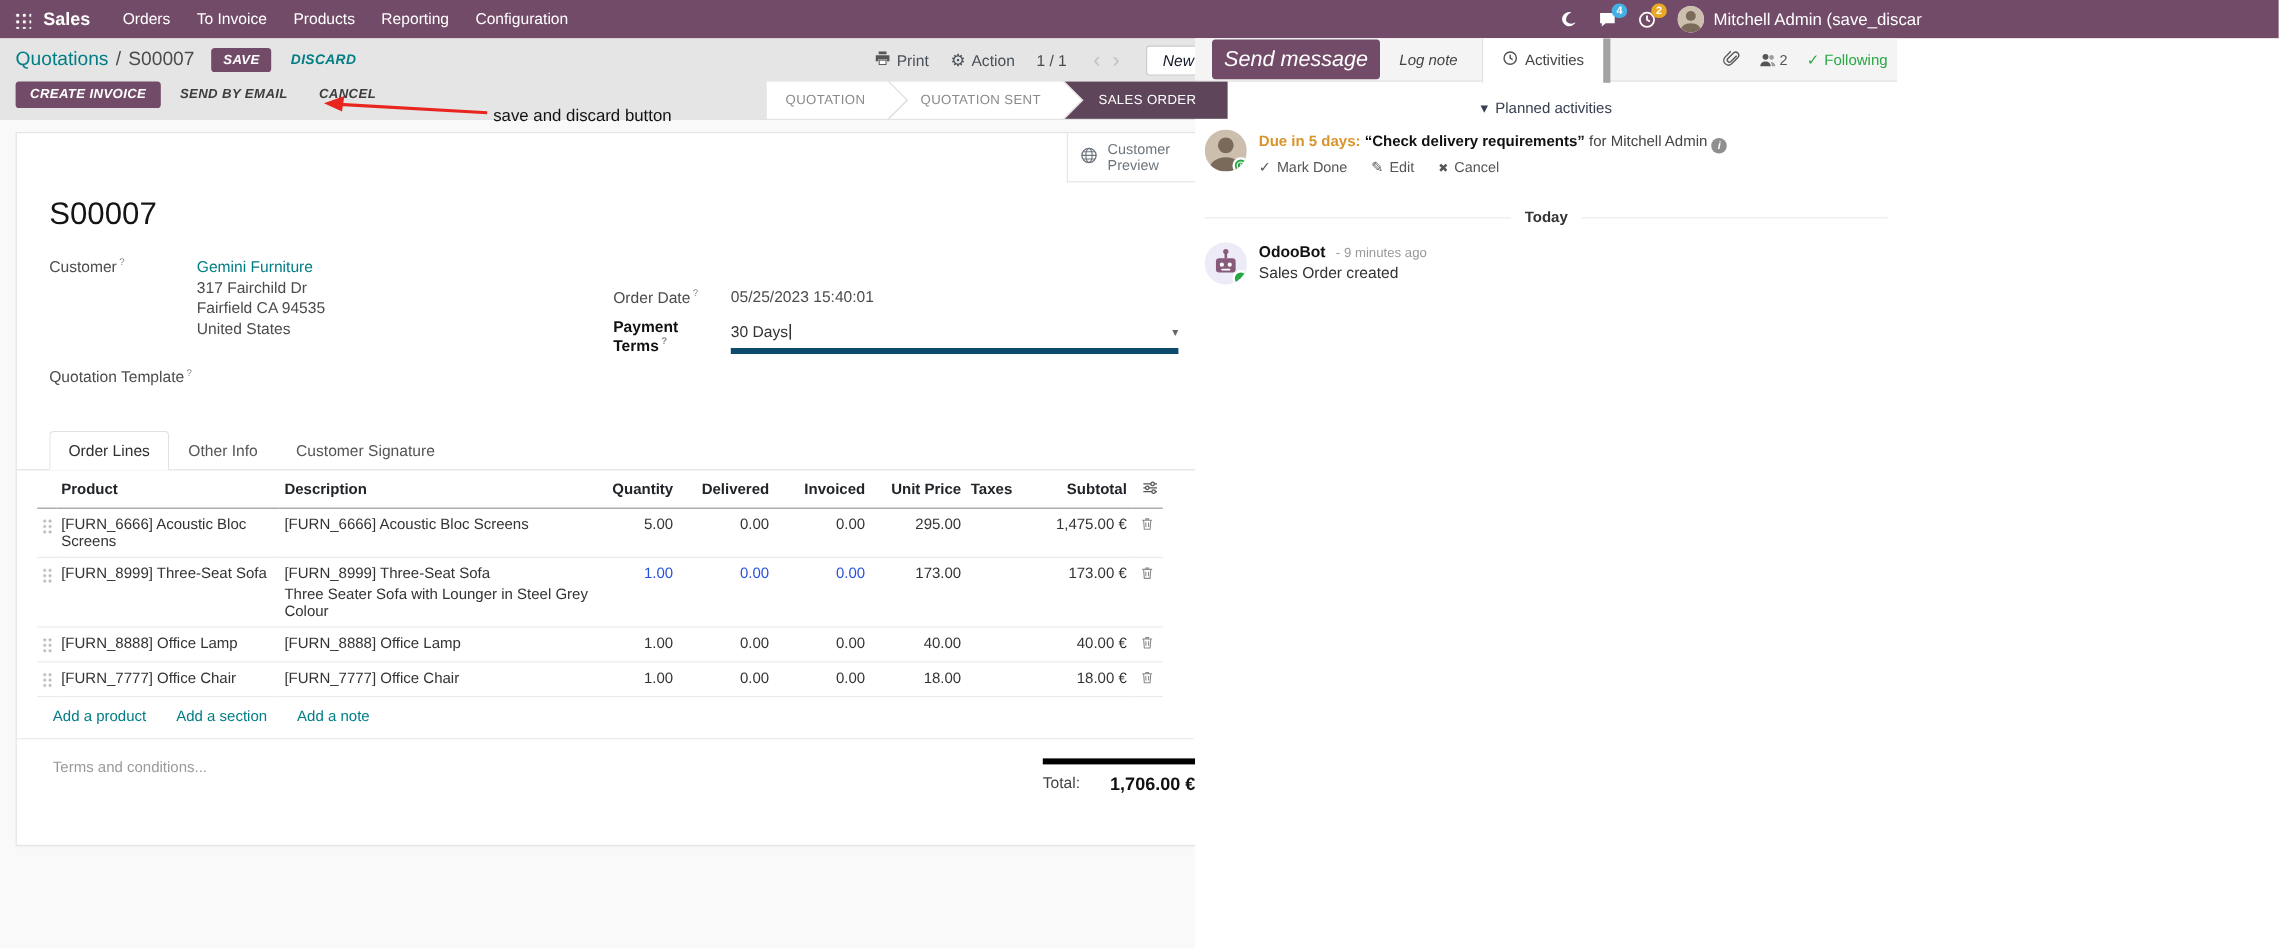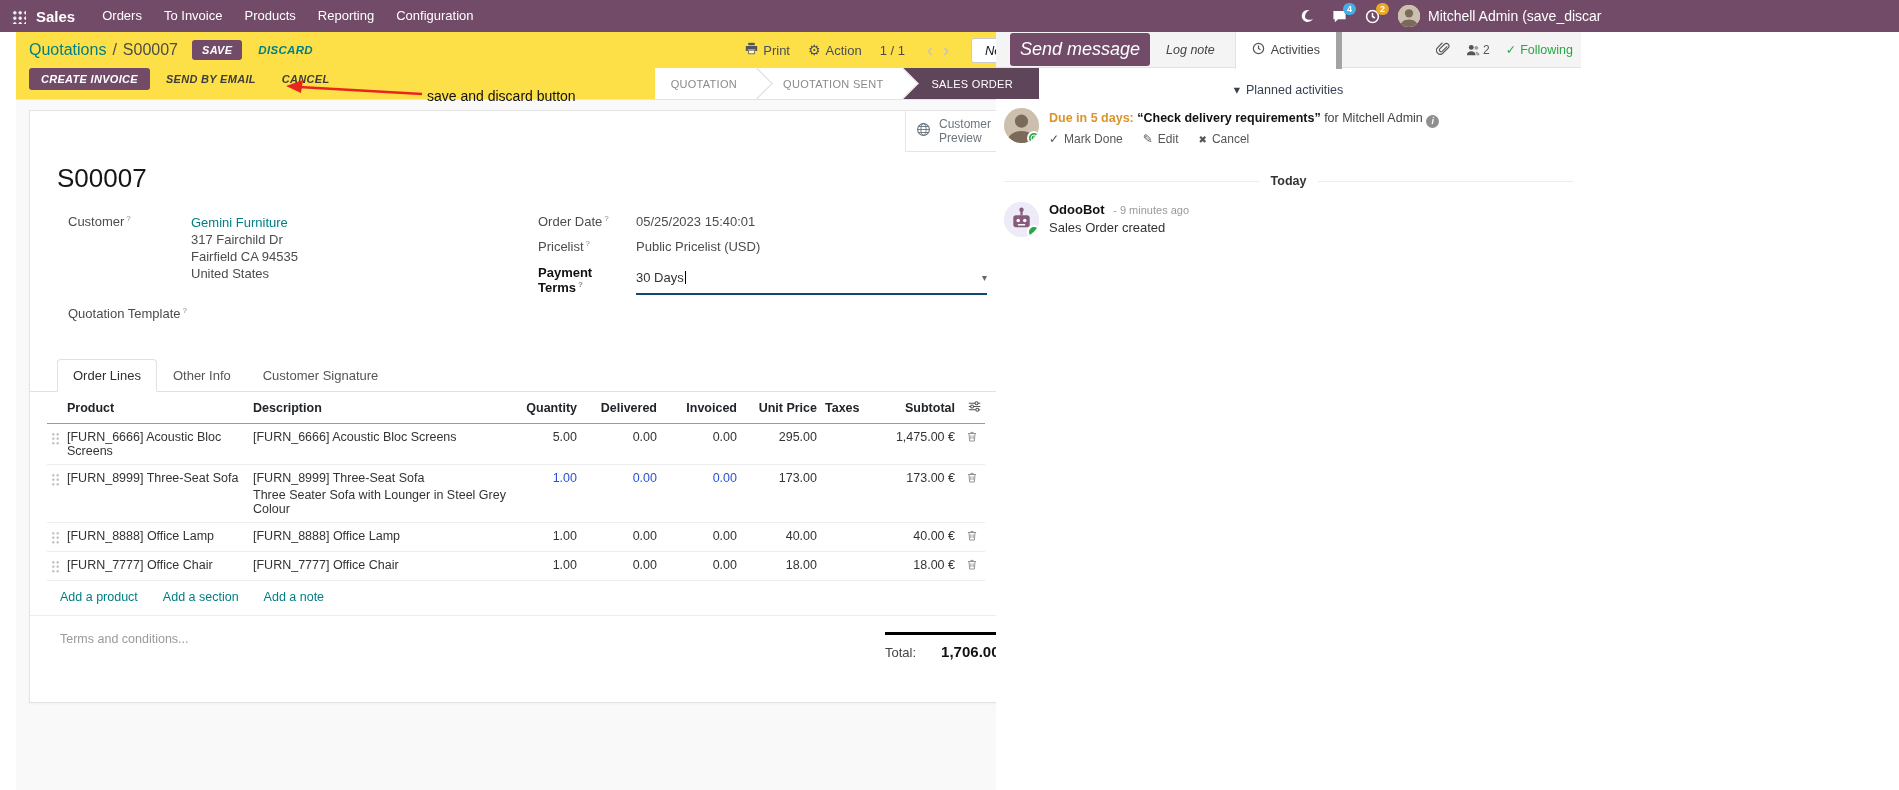--- a/index.html
+++ b/index.html
@@ -21,22 +21,22 @@
   .tb-badge { position:absolute; top:-6px; right:-9px; font-size:9px; line-height:12px;
     padding:0 4px; border-radius:7px; color:#fff; font-weight:700; }
   .tb-badge.blue { background:var(--color-badge_blue,#45B0E6); }
   .tb-badge.orange { background:var(--color-badge_orange,#E9A825); }
   .tb-user { display:flex; align-items:center; gap:8px; cursor:pointer; }
   .avatar { border-radius:50%; overflow:hidden; background:#e9edf0; flex:0 0 auto; position:relative; }
   .avatar svg { display:block; }
   .tb-username { font-size:14px; white-space:nowrap; }
 
   
-  .main-pane { position:absolute; top:32px; left:16px; width:1024px; bottom:0;
-    border-right:1px solid #e3e3e3; background:#fde047; display:flex; flex-direction:column; }
+  .main-pane { position:absolute; top:32px; left:0; width:1024px; bottom:0;
+    border-right:1px solid #e3e3e3; background:#e5e5e5; display:flex; flex-direction:column; }
 
   .cp-row1 { height:36px; display:flex; align-items:center; padding:0 10px 0 13px; position:relative; }
   .bc-parent { color:var(--color-link,#017E84); font-size:16px; cursor:pointer; }
   .bc-sep, .bc-current { color:#4c4c4c; font-size:16px; margin-left:6px; }
   .btn { display:inline-flex; align-items:center; gap:5px; border:none; cursor:pointer;
     border-radius:3px; font-family:inherit;font-style:italic; }
   .btn-save { background:var(--color-accent,#714B67); color:#fff; font-size:11px; font-weight:700;
     padding:4px 10px; margin-left:14px; letter-spacing:.3px; }
   .btn-discard { background:transparent; color:var(--color-link,#017E84); font-size:11.5px;
     font-weight:700; padding:4px 8px; margin-left:8px; letter-spacing:.3px; }
@@ -66,33 +66,33 @@
 
   
   .main-content { flex:1; background:#f9f9f9; padding:10px 13px; overflow:hidden; }
   .sheet { position:relative; background:#fff; border:1px solid #e4e4e4; min-height:513px;
     box-shadow:0 1px 2px rgba(0,0,0,.04); padding-bottom:42px; }
   .customer-preview { position:absolute; top:0; right:0; width:120px; display:flex; gap:8px;
     align-items:center; padding:6px 10px; border-left:1px solid #e5e5e5; border-bottom:1px solid #e5e5e5;
     color:#6c757d; font-size:12px; line-height:14px; cursor:pointer; }
   .sheet-title { margin:52px 0 20px 27px; font-size:26px; font-weight:500; color:#151515; }
 
-  .field-grid { display:flex; margin:0 38px; }
+  .field-grid { display:flex; margin:0 27px;align-items:center; }
   .fg-left { width:470px; }
   .fg-right { flex:1; }
   .f-row { display:flex; margin-bottom:10px; font-size:13px; }
   .f-label { flex:0 0 123px; color:#4c4c4c; }
   .f-label.narrow { flex:0 0 98px; }
   .f-label.bold { font-weight:700; color:#111; }
   .f-label::after { content:"?"; font-size:8px; color:#888; vertical-align:super; margin-left:2px; }
   .addr-line { color:#4c4c4c; line-height:17px; cursor:default; }
   .link-teal { color:var(--color-link,#017E84); cursor:pointer; }
   .f-value { color:#4c4c4c; cursor:pointer; }
   .qt-row { margin-top:24px; }
-  .pt-input { flex:1; display:flex; align-items:center; border-bottom:2px solid #0c4a6e;
+  .pt-input { flex:1; display:flex; align-items:center; border-bottom:5px solid #0c4a6e;
     padding-bottom:2px; cursor:text; }
   .text-cursor { display:inline-block; width:1px; height:13px; background:#000; margin-left:1px; }
   .pt-caret { margin-left:auto; color:#666; font-size:10px; }
 
   .tabs { display:flex; border-bottom:1px solid #dee2e6; padding-left:27px; margin-top:28px; }
   .tab { padding:8px 15px; font-size:13px; color:#555; cursor:pointer; border:1px solid transparent;
     margin-bottom:-1px; }
   .tab.active { background:#fff; border-color:#dee2e6 #dee2e6 #fff; border-radius:4px 4px 0 0; color:#2f2f2f; }
 
   table.o-list { border-collapse:collapse; table-layout:fixed; margin-left:17px; width:938px; }
@@ -111,22 +111,22 @@
   th.opt-col { text-align:right; color:#555; }
   th.opt-col svg { cursor:pointer; }
 
   .add-links { display:flex; gap:25px; padding:9px 0 11px 30px; margin-right:14px;
     border-bottom:1px solid #ececec; font-size:12.5px; }
   .add-links span { color:var(--color-link,#017E84); cursor:pointer; }
 
   .bottom-band { display:flex; justify-content:space-between; align-items:flex-start;
     padding:16px 13px 0 30px; }
   .terms-ph { color:#9a9a9a; font-size:12.5px; cursor:text; }
-  .totals { width:127px; border-top:3px solid #000000; padding-top:8px; display:flex;
-    justify-content:space-between; align-items:flex-end; }
+  .totals { width:127px; border-top:5px solid #000000; padding-top:8px; display:flex;
+    justify-content:space-between; align-items:flex-start; }
   .totals .t-label { font-size:13px; color:#444; }
   .totals .t-value { font-size:15px; font-weight:700; color:#111; }
 
   
   .annotation { position:absolute; top:40px; left:268px; display:flex; align-items:center;
     z-index:50; pointer-events:none; }
   .annotation-label { font-size:14px; color:#111; margin-left:3px; white-space:nowrap;margin-top:16px; }
 
   
   .chatter { position:absolute; top:32px; left:996px; right:0; bottom:0; background:#fff; }
@@ -304,24 +304,20 @@
             </div>
             <div class="f-row qt-row">
               <span class="f-label" style="flex-basis:auto">Quotation Template</span>
             </div>
           </div>
 
           <div class="fg-right">
             <div class="f-row">
               <span class="f-label narrow">Order Date</span>
               <span class="f-value">05/25/2023 15:40:01</span>
-            </div>
-            <div class="f-row">
-              <span class="f-label narrow">Pricelist</span>
-              <span class="f-value">Public Pricelist (USD)</span>
             </div>
             <div class="f-row">
               <span class="f-label narrow bold">Payment Terms</span>
               <span class="pt-input">
                 <span>30 Days</span>
                 <span class="text-cursor"></span>
                 <span class="pt-caret i-caret"></span>
               </span>
             </div>
           </div>

